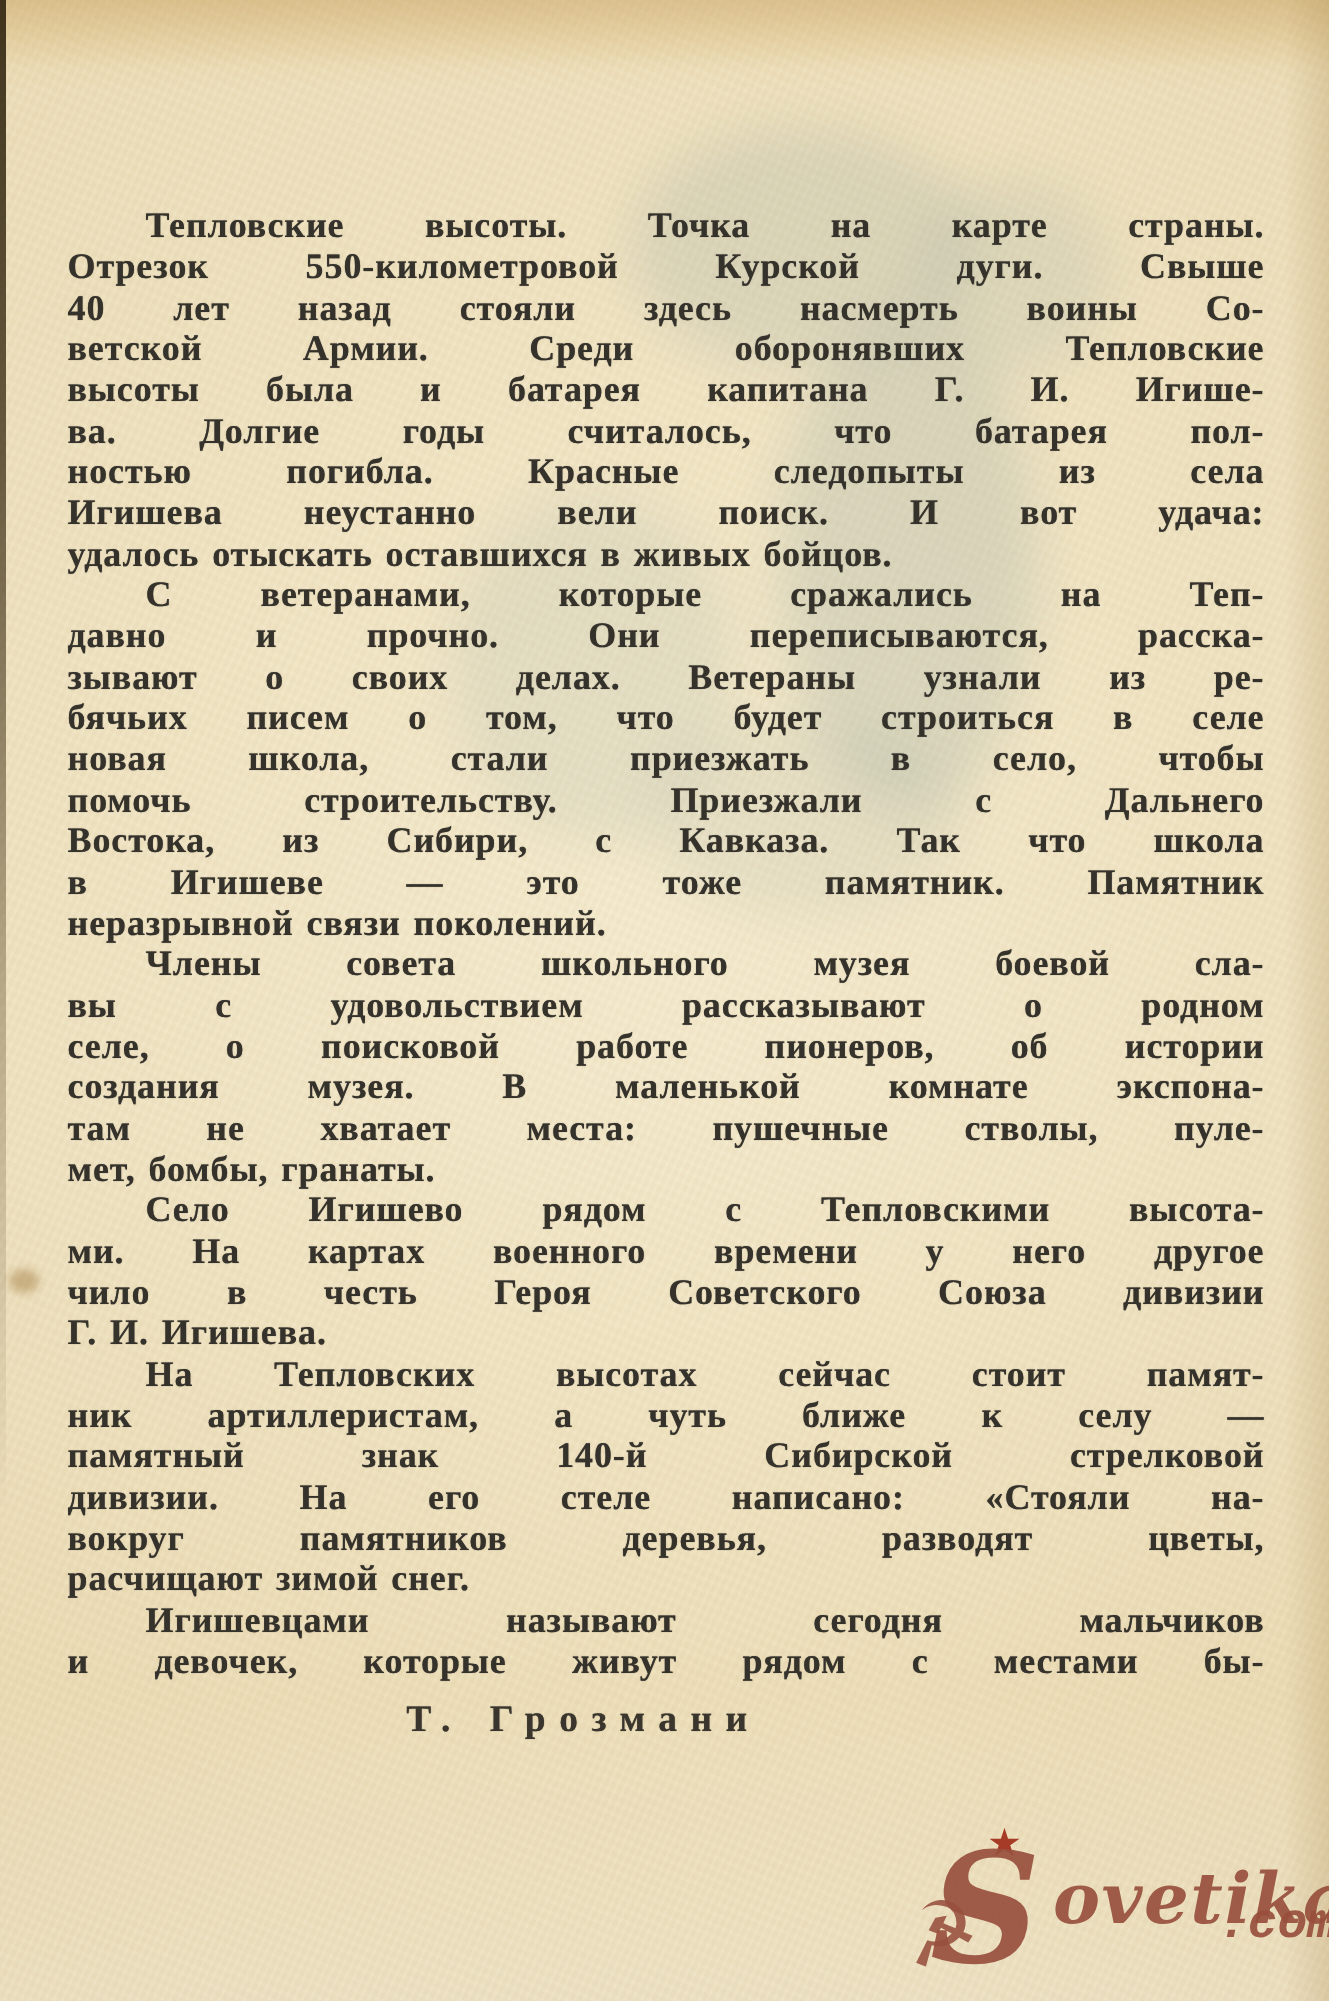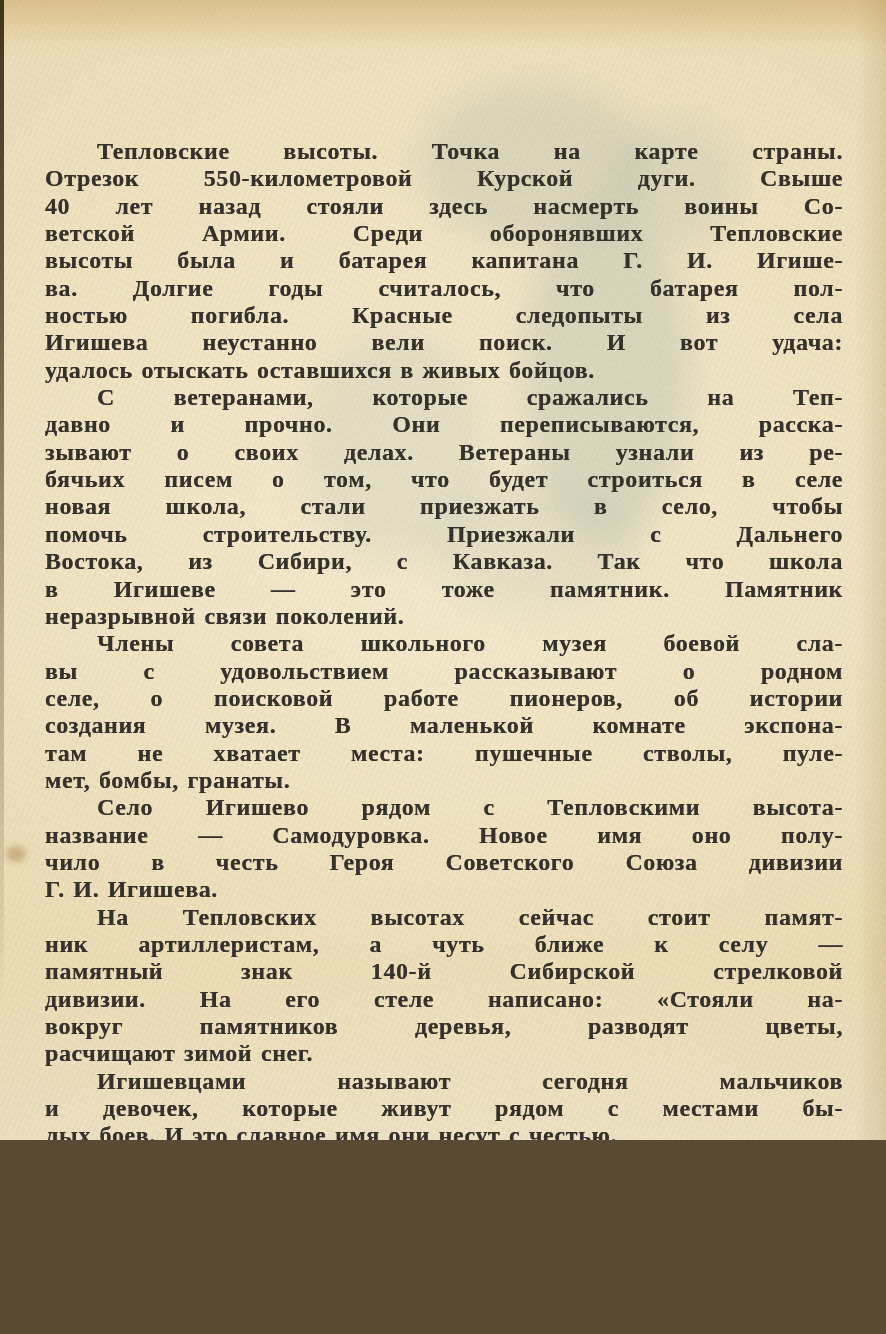--- a/index.html
+++ b/index.html
@@ -1,18 +1,18 @@
 <!DOCTYPE html>
 <html><head>
 <meta charset="utf-8">
 <style>
   html,body{margin:0;padding:0;background:#5a4a33;}
   .page{
     position:relative;
-    width:886px;height:1140px;
+    width:886px;height:1334px;
     margin:0 auto;
     overflow:hidden;
     background:
       radial-gradient(ellipse 120% 90% at 50% 45%, rgba(255,250,230,0.28), rgba(190,155,90,0.16) 95%),
       repeating-linear-gradient(115deg, rgba(255,255,255,0.035) 0 2px, rgba(130,100,50,0.03) 2px 5px),
       repeating-linear-gradient(23deg, rgba(255,255,255,0.03) 0 3px, rgba(150,120,70,0.025) 3px 7px),
       linear-gradient(180deg,#ecd8ab 0,#f0e3c0 60px,#f0e4c3 55%,#eee0ba 85%,#f2e8cd 100%);
     font-family:"Liberation Serif", serif;
   }
   .top-band{
@@ -114,32 +114,31 @@
         <div class="line">Востока, из Сибири, с Кавказа. Так что школа</div>
         <div class="line">в Игишеве — это тоже памятник. Памятник</div>
         <div class="line last">неразрывной связи поколений.</div>
         <div class="line indent">Члены совета школьного музея боевой сла-</div>
         <div class="line">вы с удовольствием рассказывают о родном</div>
         <div class="line">селе, о поисковой работе пионеров, об истории</div>
         <div class="line">создания музея. В маленькой комнате экспона-</div>
         <div class="line">там не хватает места: пушечные стволы, пуле-</div>
         <div class="line last">мет, бомбы, гранаты.</div>
         <div class="line indent">Село Игишево рядом с Тепловскими высота-</div>
-        <div class="line">название — Самодуровка. Новое имя оно полу-</div>
+        <div class="line">ми. На картах военного времени у него другое</div>
         <div class="line">чило в честь Героя Советского Союза дивизии</div>
         <div class="line last">Г. И. Игишева.</div>
         <div class="line indent">На Тепловских высотах сейчас стоит памят-</div>
         <div class="line">ник артиллеристам, а чуть ближе к селу —</div>
         <div class="line">памятный знак 140-й Сибирской стрелковой</div>
         <div class="line">дивизии. На его стеле написано: «Стояли на-</div>
         <div class="line">вокруг памятников деревья, разводят цветы,</div>
         <div class="line last">расчищают зимой снег.</div>
         <div class="line indent">Игишевцами называют сегодня мальчиков</div>
         <div class="line">и девочек, которые живут рядом с местами бы-</div>
-        <div class="line last">лых боев. И это славное имя они несут с честью.</div>
       </div>
     <div class="signature">Т. Грозмани</div>
   </div>
 
   <div class="watermark">
     <span class="wm wm-star">★</span>
     <span class="wm wm-hs">☭</span>
     <span class="wm wm-s">S</span>
     <span class="wm wm-name">ovetika</span>
     <span class="wm wm-com">.com</span>

